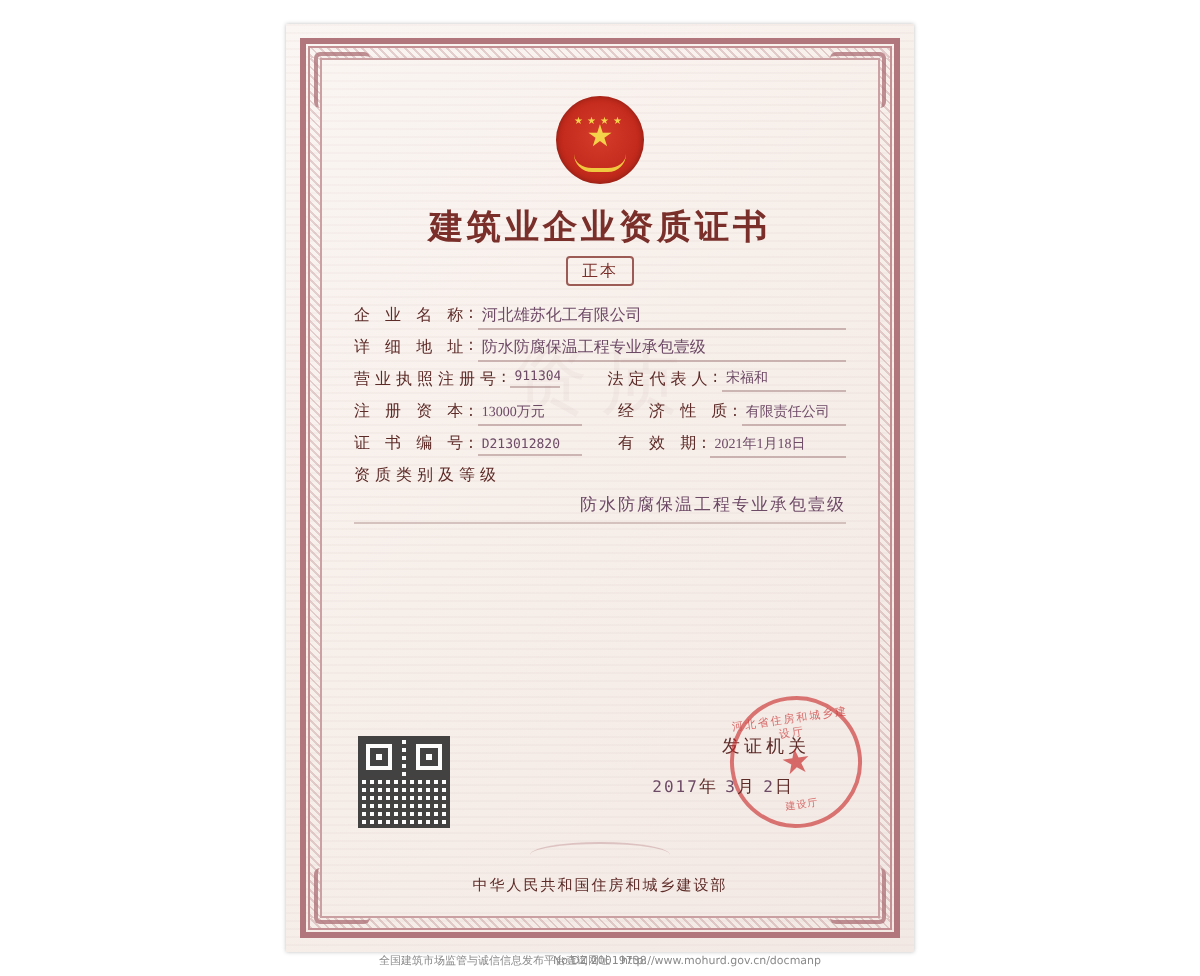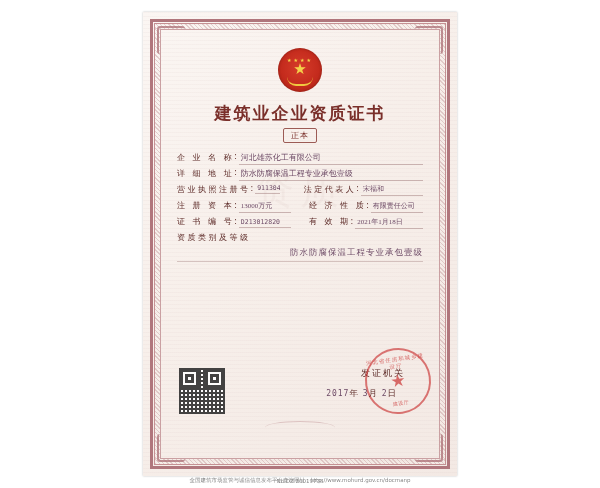--- a/index.html
+++ b/index.html
@@ -446,17 +446,18 @@
       <span class="seal-bottom">建设厅</span>
     </div>
 
     <div class="date-line">
       <span class="num">2017</span><span>年</span>
       <span class="num">3</span><span>月</span>
       <span class="num">2</span><span>日</span>
     </div>
 
     <div class="flourish"></div>
+    <div class="ministry">中华人民共和国住房和城乡建设部</div>
   </div>
 
   <div class="footer">全国建筑市场监管与诚信信息发布平台查询网址：http://www.mohurd.gov.cn/docmanp</div>
   <div class="footer code">No.DZ 20019738</div>
 </div>
 
 </body></html>

